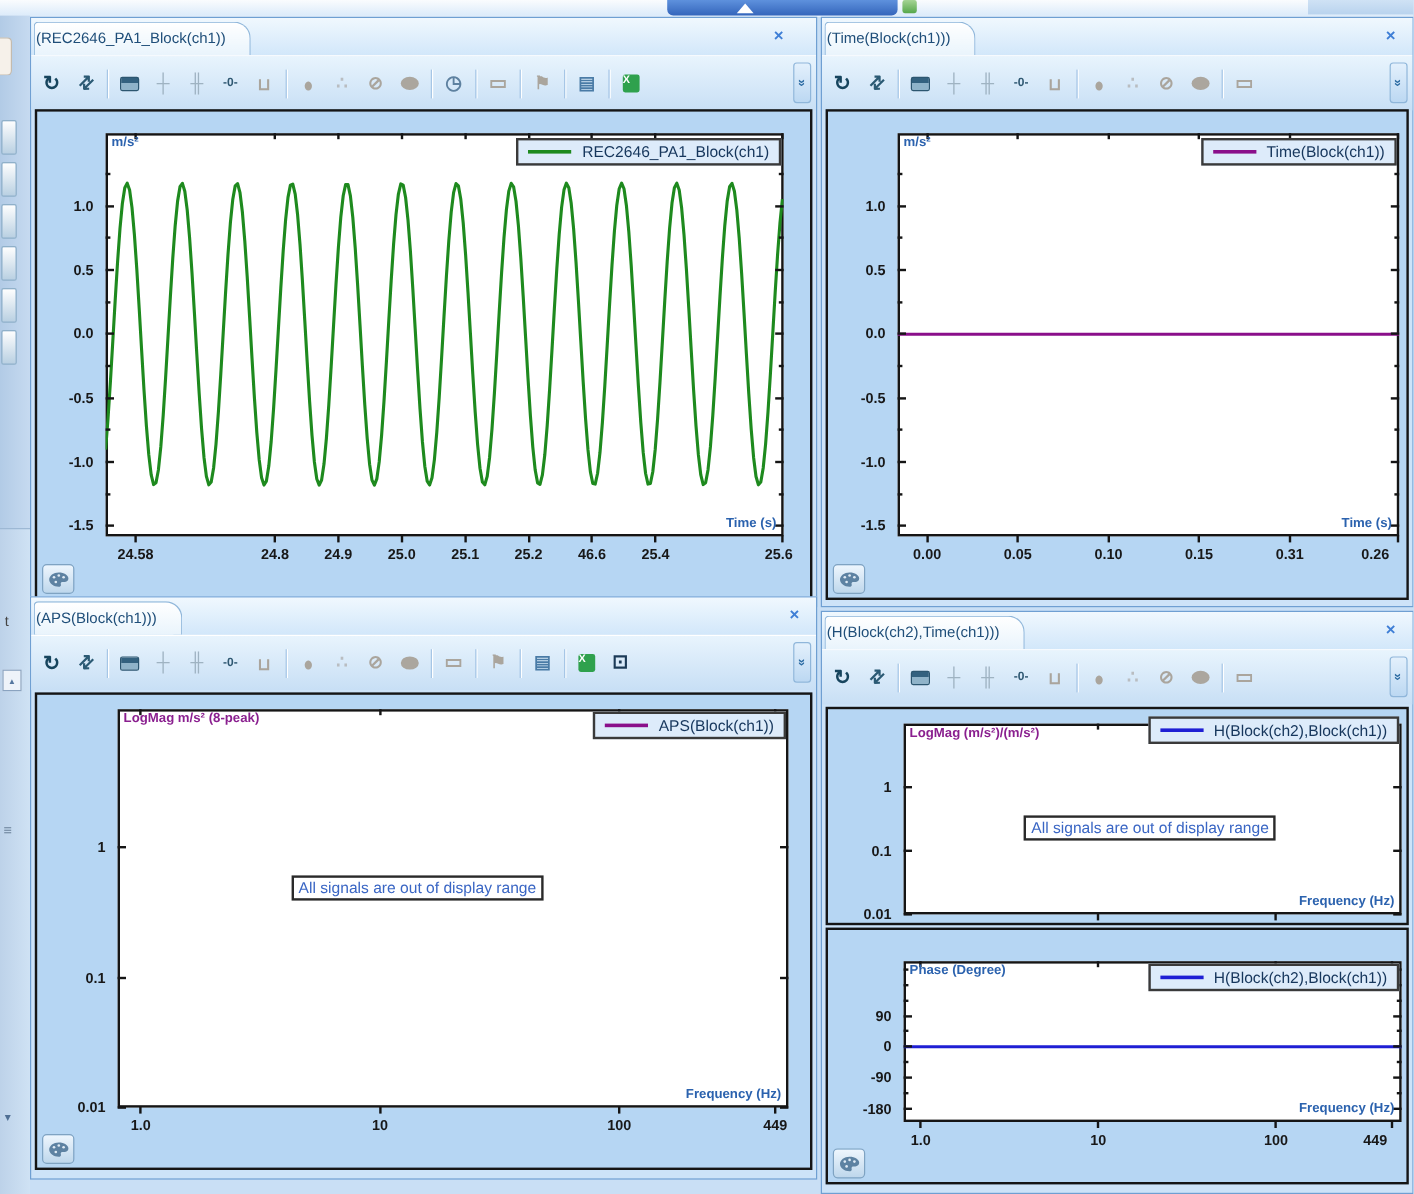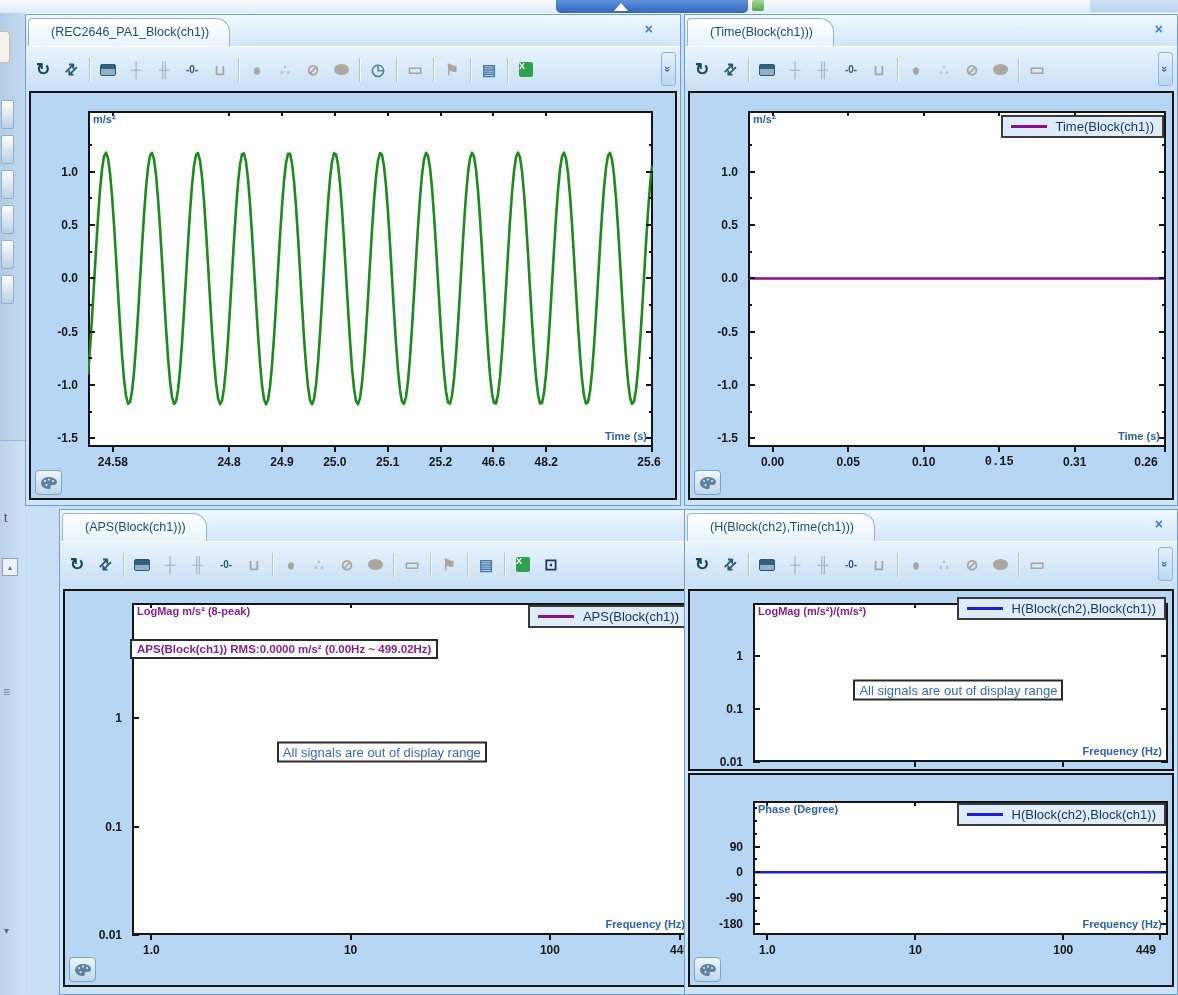--- a/index.html
+++ b/index.html
@@ -19,25 +19,25 @@
   .ls-t{position:absolute;left:4px;top:498px;font-size:12px;color:#444;}
   .ls-box{position:absolute;left:2px;top:545px;width:14px;height:16px;border:1px solid #8aa3c0;background:#eef3f9;color:#55779f;font-size:8px;display:flex;align-items:center;justify-content:center;}
   .ls-menu{position:absolute;left:3px;top:672px;font-size:12px;color:#6b8099;}
   .ls-arrow{position:absolute;left:4px;top:912px;font-size:10px;color:#4f6f94;}
   .ls-lower{position:absolute;left:0;top:427px;width:25px;height:555px;background:linear-gradient(90deg,#bdd2e9,#cfe2f4);border-top:1px solid #9db8d4;}
 
   
   .panel{position:absolute;background:#cde3f8;border:1px solid #6f9fd2;box-sizing:border-box;}
   .panel--1{left:25px;top:14px;width:656px;height:492px;}
   .panel--2{left:684px;top:14px;width:494px;height:492px;}
-  .panel--3{left:25px;top:509px;width:656px;height:486px;margin-left:34px;}
+  .panel--3{left:25px;top:497px;width:656px;height:486px;}
   .panel--4{left:684px;top:509px;width:494px;height:486px;}
 
   .p-header{position:relative;height:31px;background:linear-gradient(#f0f8fe,#d2e7fa);}
-  .tab{position:absolute;left:2px;top:3px;height:28px;box-sizing:border-box;background:linear-gradient(#ffffff,#e9f4fc);border:1px solid #8fb6da;border-bottom:none;border-radius:4px 14px 0 0;padding:6px 20px 0 22px;color:#1f4e79;font-size:12.5px;white-space:nowrap;cursor:pointer;}
+  .tab{position:absolute;left:2px;top:3px;height:28px;box-sizing:border-box;background:linear-gradient(#ffffff,#e9f4fc);border:1px solid #8fb6da;border-bottom:none;border-radius:4px 14px 0 0;padding:6px 20px 0 1px;color:#1f4e79;font-size:12.5px;white-space:nowrap;cursor:pointer;}
   .close{position:absolute;top:7px;right:14px;color:#3f7fd6;font-weight:bold;font-size:14px;line-height:14px;cursor:pointer;}
   .panel--1 .close{right:27px;}
 
   .p-toolbar{position:relative;height:45px;background:linear-gradient(#e8f4fd,#c8dff5);border-top:1px solid #ffffff;display:flex;align-items:center;padding-left:7px;gap:8px;}
   .tb-sep{width:1px;height:24px;background:#a6c6e6;box-shadow:1px 0 0 #fff;flex:0 0 auto;}
   .tb-ic{width:20px;height:24px;display:flex;align-items:center;justify-content:center;font-size:15px;font-weight:bold;flex:0 0 auto;cursor:pointer;}
   .tb-ic > span{display:inline-block;line-height:1;}
   .win-ic{width:16px;height:12px;border-radius:2px;background:linear-gradient(#33617f 0 45%,#8fb3c9 45% 100%);border:1px solid #2c5670;box-sizing:border-box;}
   .oval-ic{width:15px;height:11px;border-radius:50%;background:#aba69e;}
   .xls-ic{width:14px;height:15px;border-radius:2px;background:#2fa14d;color:#fff;font-size:9px;font-weight:bold;display:flex;align-items:center;justify-content:center;}
@@ -188,21 +188,21 @@
         <div class="x-tick" style="left: 355.677px; top: 18px; height: 5px;"></div>
         <div class="x-lab" style="left: 356.677px; top: 362px;">25.1</div>
         <div class="x-tick" style="left: 408.53px; top: 353px;"></div>
         <div class="x-tick" style="left: 408.53px; top: 18px; height: 5px;"></div>
         <div class="x-lab" style="left: 409.53px; top: 362px;">25.2</div>
         <div class="x-tick" style="left: 461.384px; top: 353px;"></div>
         <div class="x-tick" style="left: 461.384px; top: 18px; height: 5px;"></div>
         <div class="x-lab" style="left: 462.384px; top: 362px;">46.6</div>
         <div class="x-tick" style="left: 514.237px; top: 353px;"></div>
         <div class="x-tick" style="left: 514.237px; top: 18px; height: 5px;"></div>
-        <div class="x-lab" style="left: 515.237px; top: 362px;">48.2</div>
+        <div class="x-lab" style="left: 515.237px; top: 362px;">25.4</div>
         <div class="x-tick" style="left: 619.943px; top: 353px;"></div>
         <div class="x-tick" style="left: 619.943px; top: 18px; height: 5px;"></div>
         <div class="x-lab" style="left: 618px; top: 362px;">25.6</div>
         <div class="y-tick" style="left: 57px; top: 77.8px;"></div>
         <div class="y-tick" style="left: 615px; top: 77.8px;"></div>
         <div class="y-lab" style="left: 0px; width: 47px; top: 71.8px;">1.0</div>
         <div class="y-tick" style="left: 57px; top: 131.133px;"></div>
         <div class="y-tick" style="left: 615px; top: 131.133px;"></div>
         <div class="y-lab" style="left: 0px; width: 47px; top: 125.133px;">0.5</div>
         <div class="y-tick" style="left: 57px; top: 184.467px;"></div>
@@ -224,20 +224,24 @@
         <div class="y-tick minor" style="left: 57px; top: 157.8px;"></div>
         <div class="y-tick minor" style="left: 618px; top: 157.8px;"></div>
         <div class="y-tick minor" style="left: 57px; top: 211.133px;"></div>
         <div class="y-tick minor" style="left: 618px; top: 211.133px;"></div>
         <div class="y-tick minor" style="left: 57px; top: 264.467px;"></div>
         <div class="y-tick minor" style="left: 618px; top: 264.467px;"></div>
         <div class="y-tick minor" style="left: 57px; top: 317.8px;"></div>
         <div class="y-tick minor" style="left: 618px; top: 317.8px;"></div>
         <div class="unit" style="left: 62px; top: 20px; color: rgb(43, 98, 174);">m/s²</div>
         <div class="unit" style="right: 28px; top: 337px;">Time (s)</div>
+        <div class="legend" style="right: 24px; top: 22px;">
+          <div class="leg-line" style="background: rgb(30, 138, 30);"></div>
+          <div class="">REC2646_PA1_Block(ch1)</div>
+        </div>
       </div>
   </div>
 
   <div class="panel panel--2">
     <div class="p-header">
       <div class="tab">(Time(Block(ch1)))</div>
       <span class="close">×</span>
     </div>
     <div class="p-toolbar">
       <button class="chev">
@@ -301,21 +305,21 @@
         <div class="x-tick" style="left: 81.6238px; top: 18px; height: 5px;"></div>
         <div class="x-lab" style="left: 82.6238px; top: 362px;">0.00</div>
         <div class="x-tick" style="left: 157.157px; top: 353px;"></div>
         <div class="x-tick" style="left: 157.157px; top: 18px; height: 5px;"></div>
         <div class="x-lab" style="left: 158.157px; top: 362px;">0.05</div>
         <div class="x-tick" style="left: 232.69px; top: 353px;"></div>
         <div class="x-tick" style="left: 232.69px; top: 18px; height: 5px;"></div>
         <div class="x-lab" style="left: 233.69px; top: 362px;">0.10</div>
         <div class="x-tick" style="left: 308.223px; top: 353px;"></div>
         <div class="x-tick" style="left: 308.223px; top: 18px; height: 5px;"></div>
-        <div class="x-lab" style="left: 309.223px; top: 362px; font-family: Liberation Mono, monospace;">0.15</div>
+        <div class="x-lab" style="left: 309.223px; top: 362px;">0.15</div>
         <div class="x-tick" style="left: 383.756px; top: 353px;"></div>
         <div class="x-tick" style="left: 383.756px; top: 18px; height: 5px;"></div>
         <div class="x-lab" style="left: 384.756px; top: 362px;">0.31</div>
         <div class="x-tick" style="left: 474.396px; top: 353px;"></div>
         <div class="x-tick" style="left: 474.396px; top: 18px; height: 5px;"></div>
         <div class="x-lab" style="left: 456px; top: 362px;">0.26</div>
         <div class="y-tick" style="left: 58px; top: 77.8px;"></div>
         <div class="y-tick" style="left: 469px; top: 77.8px;"></div>
         <div class="y-lab" style="left: 0px; width: 48px; top: 71.8px;">1.0</div>
         <div class="y-tick" style="left: 58px; top: 131.133px;"></div>
@@ -445,21 +449,20 @@
         <div class="y-tick" style="left: 619px; top: 126.056px;"></div>
         <div class="y-lab" style="left: 0px; width: 57px; top: 120.056px;">1</div>
         <div class="y-tick" style="left: 67px; top: 234.528px;"></div>
         <div class="y-tick" style="left: 619px; top: 234.528px;"></div>
         <div class="y-lab" style="left: 0px; width: 57px; top: 228.528px;">0.1</div>
         <div class="y-tick" style="left: 67px; top: 343px;"></div>
         <div class="y-tick" style="left: 619px; top: 343px;"></div>
         <div class="y-lab" style="left: 0px; width: 57px; top: 337px;">0.01</div>
         <div class="unit" style="left: 72px; top: 14px; color: rgb(138, 31, 143);">LogMag m/s² (8-peak)</div>
         <div class="unit" style="right: 24px; top: 327px;">Frequency (Hz)</div>
-        <div class="rms" style="left: 65px; top: 48px;">APS(Block(ch1)) RMS:0.0000 m/s²  (0.00Hz ~ 499.02Hz)</div>
         <div class="msg" style="left: 316.873px; top: 161.4px;">All signals are out of display range</div>
         <div class="legend" style="right: 20px; top: 14px;">
           <div class="leg-line" style="background: rgb(138, 15, 138);"></div>
           <div class="">APS(Block(ch1))</div>
         </div>
       </div>
   </div>
 
   <div class="panel panel--4">
     <div class="p-header">

